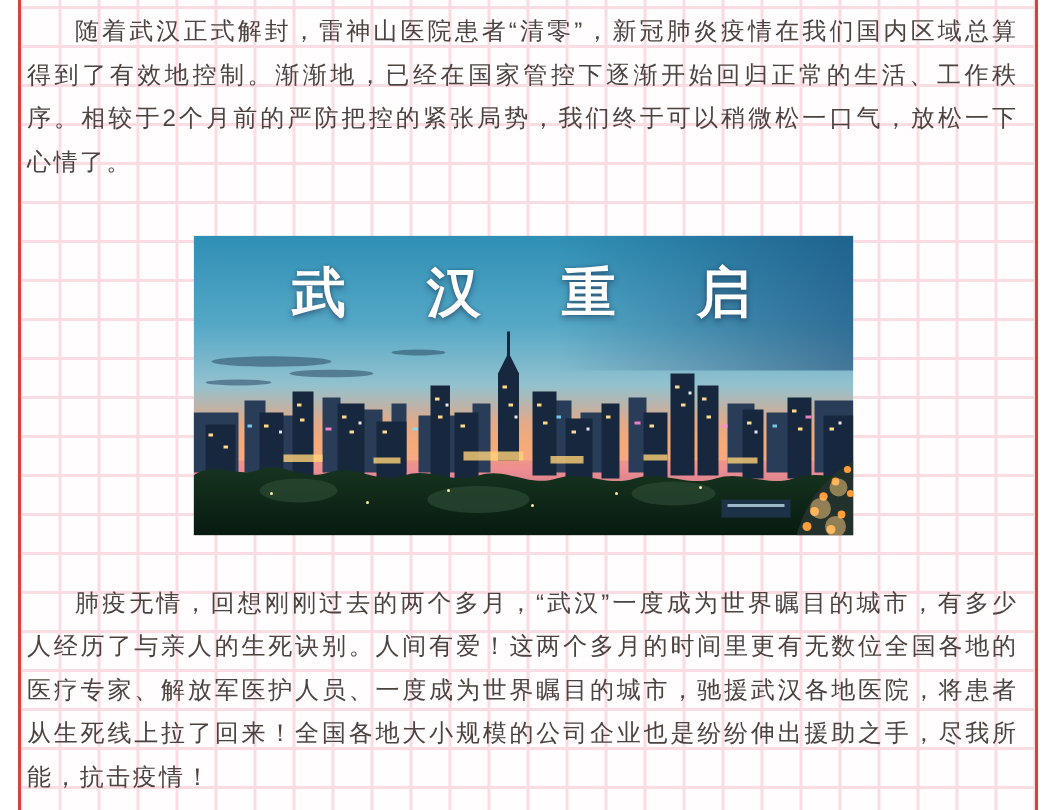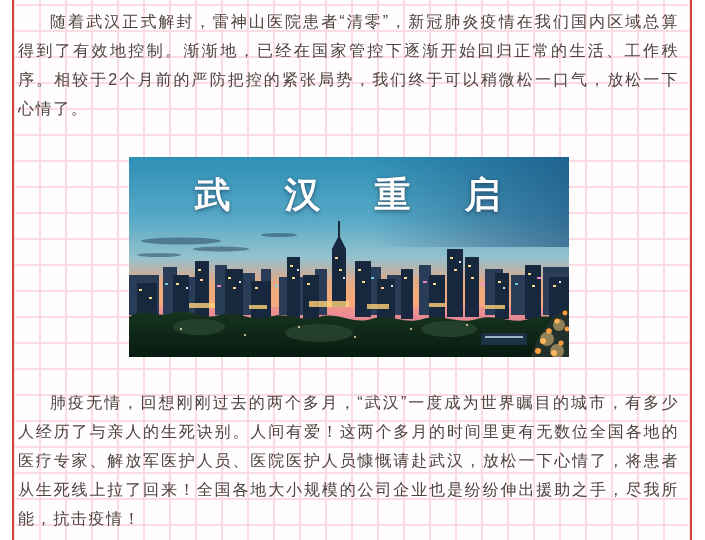--- a/index.html
+++ b/index.html
@@ -233,16 +233,16 @@
       </svg>
 
       <div class="hero-title">
         <span>武</span>
         <span>汉</span>
         <span>重</span>
         <span>启</span>
       </div>
     </figure>
 
-    <p class="para p2">肺疫无情，回想刚刚过去的两个多月，“武汉”一度成为世界瞩目的城市，有多少人经历了与亲人的生死诀别。人间有爱！这两个多月的时间里更有无数位全国各地的医疗专家、解放军医护人员、医院医护人员慷慨请赴武汉，放松一下心情了，将患者从生死线上拉了回来！全国各地大小规模的公司企业也是纷纷伸出援助之手，尽我所能，抗击疫情！</p>
+    <p class="para p2">肺疫无情，回想刚刚过去的两个多月，“武汉”一度成为世界瞩目的城市，有多少人经历了与亲人的生死诀别。人间有爱！这两个多月的时间里更有无数位全国各地的医疗专家、解放军医护人员、一度成为世界瞩目的城市，驰援武汉各地医院，将患者从生死线上拉了回来！全国各地大小规模的公司企业也是纷纷伸出援助之手，尽我所能，抗击疫情！</p>
 
   </div>
 </div>
 
 </body></html>

